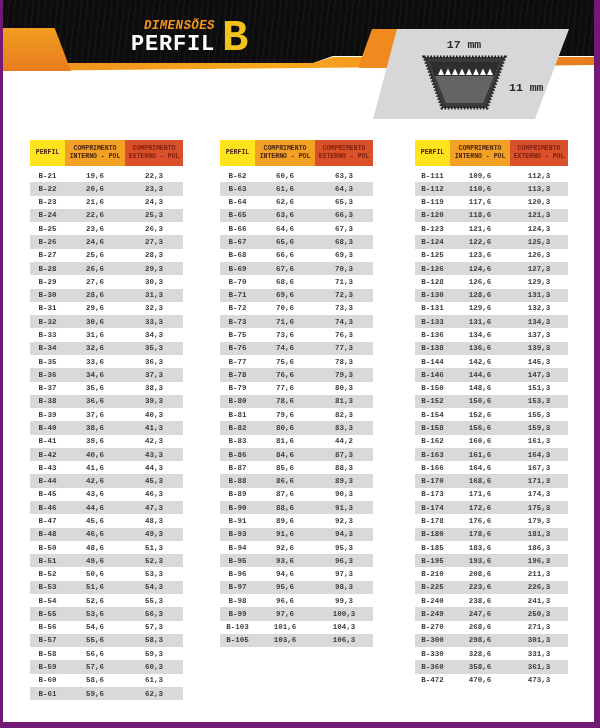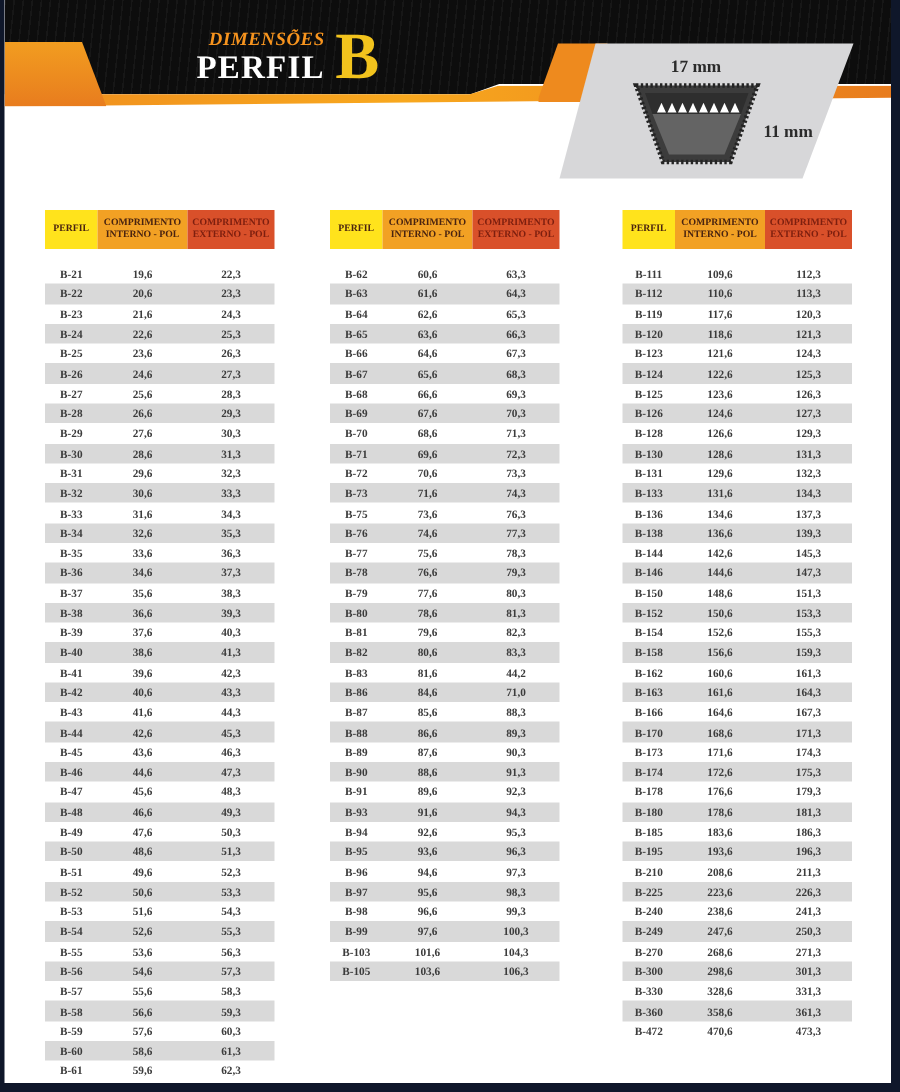--- a/index.html
+++ b/index.html
@@ -1,17 +1,17 @@
 <!DOCTYPE html>
 <html><head>
 <meta charset="utf-8">
 <style>
   html,body{margin:0;padding:0;}
-  #app{position:relative;width:600px;height:728px;background:#0f172a;overflow:hidden;
-       font-family:Liberation Serif, serif;}
+  #app{position:relative;width:600px;height:728px;background:#701a75;overflow:hidden;
+       font-family:Liberation Mono, monospace;}
   .page{position:absolute;left:3px;top:0;width:591px;height:722px;background:#ffffff;}
 
   
   .banner{position:absolute;left:0;top:0;width:100%;height:63px;z-index:1;
     background:repeating-linear-gradient(96deg,rgba(255,255,255,0.045) 0 1px,rgba(0,0,0,0) 1px 6px),#0d0d0d;
     clip-path:polygon(0 0,100% 0,100% 89%,55.8% 89%,52.5% 100%,0 100%);}
   .accent-strip{position:absolute;left:0;top:57px;width:100%;height:14px;z-index:2;
     background:linear-gradient(90deg,#ef8d1e,#f8a81e 45%,#e87c1e);
     clip-path:polygon(0 42%,52.5% 42%,55.8% 0,100% 0,100% 58%,0 100%);}
   .left-accent{position:absolute;left:0;top:28px;width:68px;height:43px;z-index:3;
@@ -28,21 +28,21 @@
 
   
   .belt-table{position:absolute;top:140px;width:153px;}
   .t1{left:27px}.t2{left:217px}.t3{left:412px}
   .thead{display:flex;height:26px;}
   .th{display:flex;align-items:center;justify-content:center;text-align:center;
       font-size:6.5px;font-weight:bold;line-height:1.2;color:#4a2410;}
   .h-perfil{width:35px;background:#ffe31c;}
   .h-int{width:60px;background:#f2a124;}
   .h-ext{width:58px;background:#d9502a;color:#7d1f0f;}
-  .tbody{margin-top:10px;}
+  .tbody{margin-top:3px;}
   .row{display:flex;height:13.29px;align-items:center;}
   .row:nth-child(even){background:#d9d9d9;}
   .cell{text-align:center;font-size:7.5px;font-weight:bold;color:#3c3c3c;}
   .c0{width:35px}.c1{width:60px}.c2{width:58px}
 </style>
 </head>
 <body>
 
 <div id="app">
   <div class="page">
@@ -213,25 +213,20 @@
             <div class="cell c0">B-47</div>
             <div class="cell c1">45,6</div>
             <div class="cell c2">48,3</div>
           </div>
           <div class="row">
             <div class="cell c0">B-48</div>
             <div class="cell c1">46,6</div>
             <div class="cell c2">49,3</div>
           </div>
           <div class="row">
-            <div class="cell c0">B-49</div>
-            <div class="cell c1">47,6</div>
-            <div class="cell c2">50,3</div>
-          </div>
-          <div class="row">
             <div class="cell c0">B-50</div>
             <div class="cell c1">48,6</div>
             <div class="cell c2">51,3</div>
           </div>
           <div class="row">
             <div class="cell c0">B-51</div>
             <div class="cell c1">49,6</div>
             <div class="cell c2">52,3</div>
           </div>
           <div class="row">
@@ -395,21 +390,21 @@
             <div class="cell c2">83,3</div>
           </div>
           <div class="row">
             <div class="cell c0">B-83</div>
             <div class="cell c1">81,6</div>
             <div class="cell c2">44,2</div>
           </div>
           <div class="row">
             <div class="cell c0">B-86</div>
             <div class="cell c1">84,6</div>
-            <div class="cell c2">71,0</div>
+            <div class="cell c2">87,3</div>
           </div>
           <div class="row">
             <div class="cell c0">B-87</div>
             <div class="cell c1">85,6</div>
             <div class="cell c2">88,3</div>
           </div>
           <div class="row">
             <div class="cell c0">B-88</div>
             <div class="cell c1">86,6</div>
             <div class="cell c2">89,3</div>

